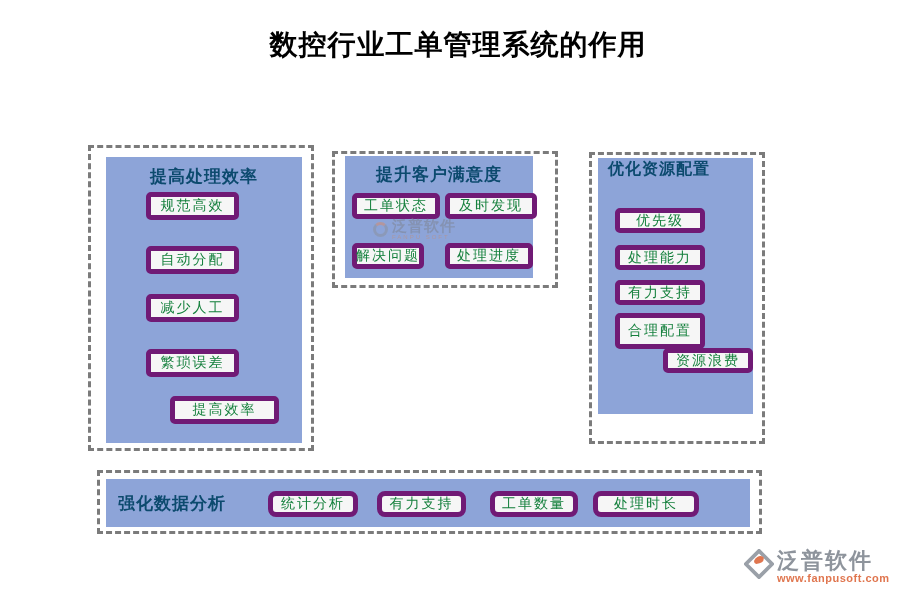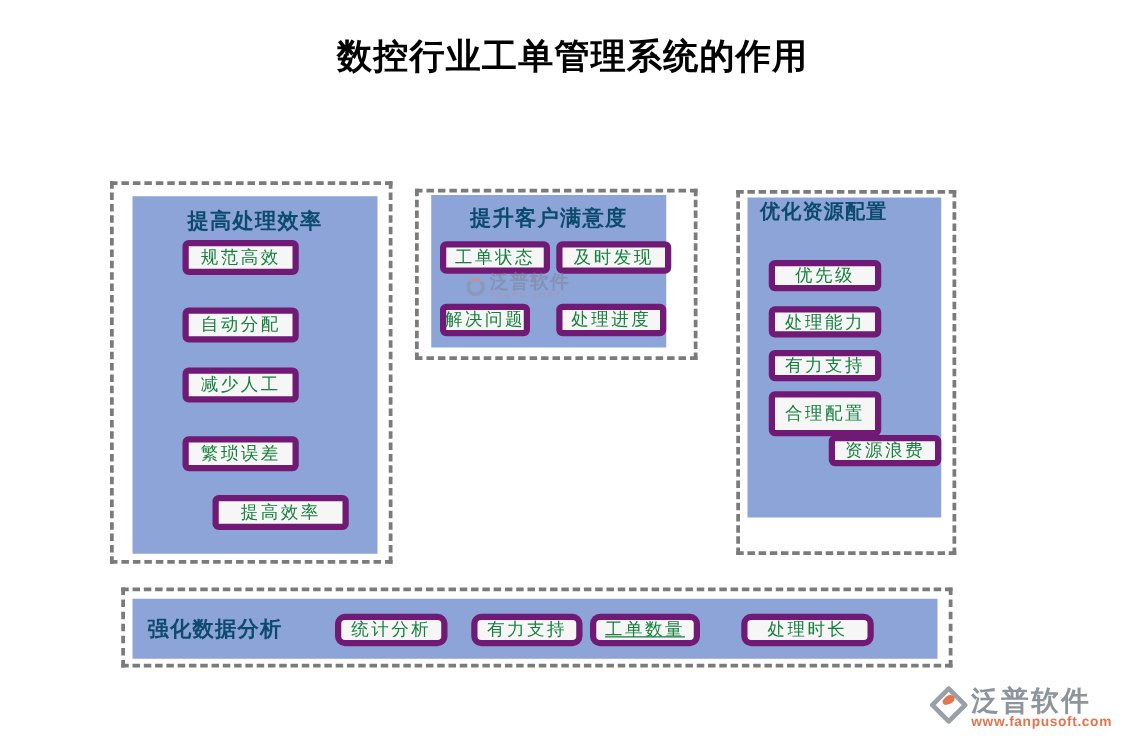--- a/index.html
+++ b/index.html
@@ -93,21 +93,21 @@
       <div class="chip" style="left:17px;top:155px;width:90px;height:36px;">合理配置</div>
       <div class="chip" style="left:17px;top:190px;width:90px;height:25px;margin-left:48px;">资源浪费</div>
     </div>
   </div>
 
   <div class="dashed" style="left:97px;top:470px;width:665px;height:64px;">
     <div class="blue" style="left:6px;top:6px;width:644px;height:48px;">
       <div class="panel-title" style="left:12px;top:50%;transform:translateY(-50%);">强化数据分析</div>
       <div class="chip round" style="left:162px;top:12px;width:90px;height:26px;">统计分析</div>
       <div class="chip round" style="left:271px;top:12px;width:89px;height:26px;">有力支持</div>
-      <div class="chip round" style="left:366px;top:12px;width:88px;height:26px;text-decoration:underline;">工单数量</div>
+      <div class="chip round" style="left:384px;top:12px;width:88px;height:26px;">工单数量</div>
       <div class="chip round" style="left:487px;top:12px;width:106px;height:26px;">处理时长</div>
     </div>
   </div>
 
   <div class="footer-logo">
     <svg width="30" height="30" viewBox="0 0 32 32">
       <path d="M16 2 L30 16 L16 30 L2 16 Z" fill="none" stroke="#9aa0a8" stroke-width="4"></path>
       <path d="M11 12 Q16 5 21 9 Q22 15 13 16 Q10 15 11 12 Z" fill="#e0764f"></path>
       <path d="M10 19 Q15 23 21 20 L18 24 Q13 26 10 19 Z" fill="#ffffff"></path>
     </svg>

